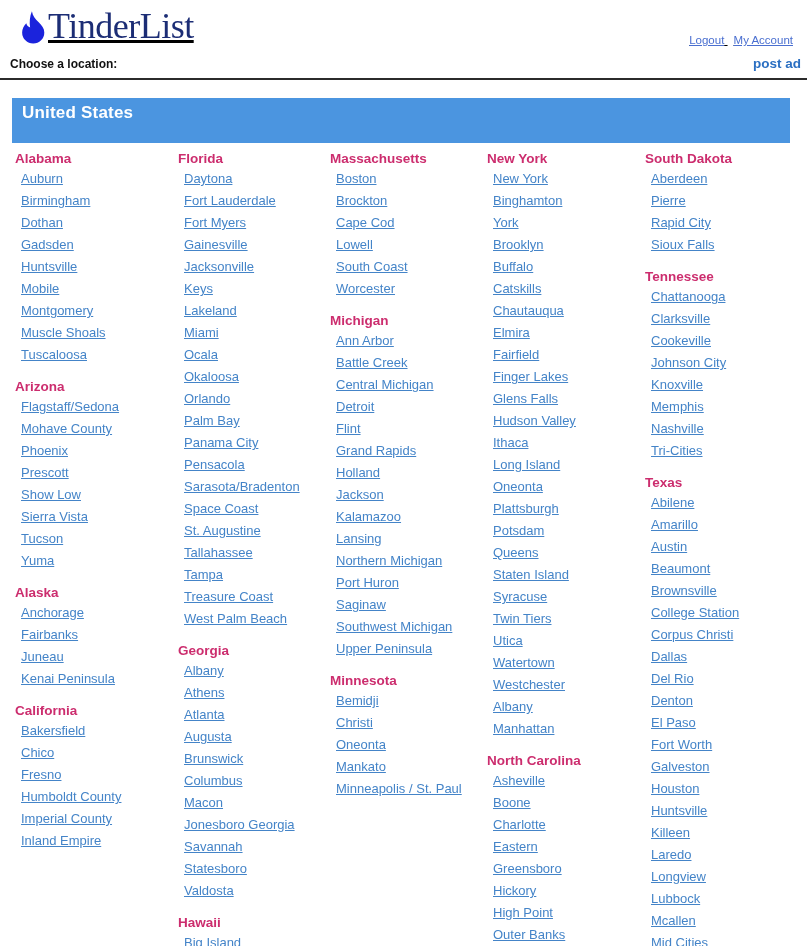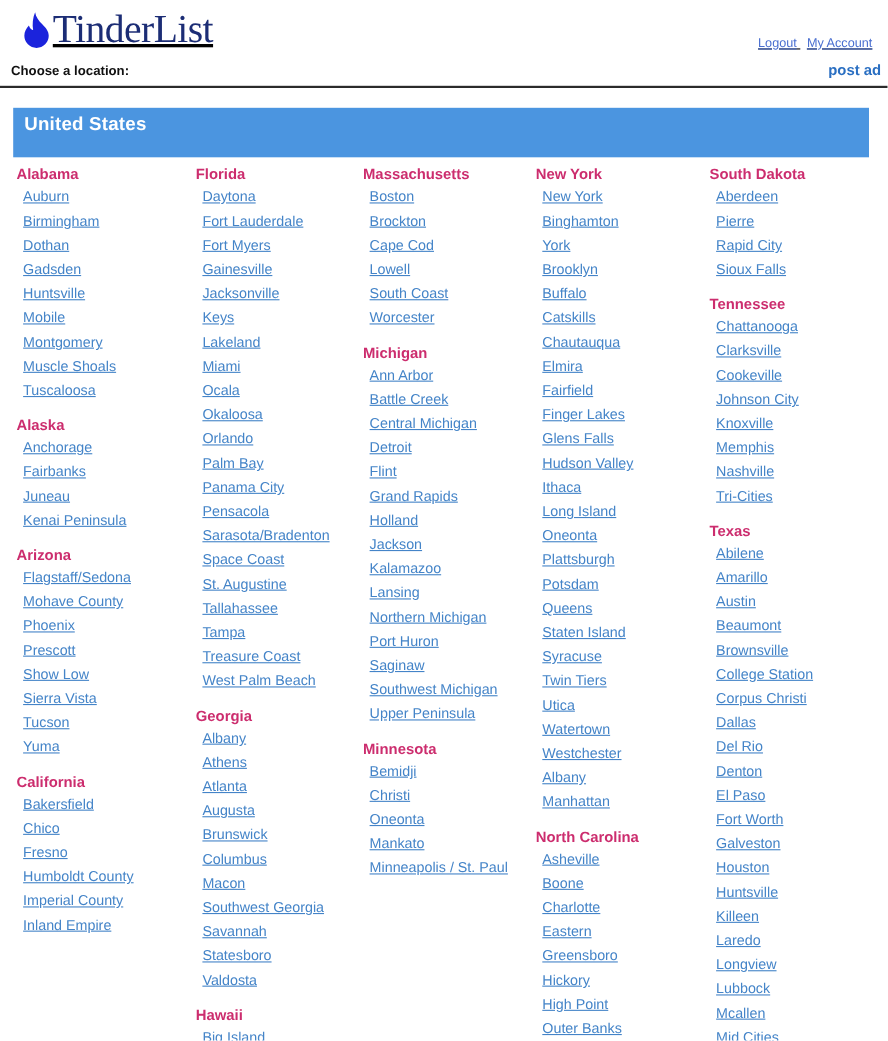--- a/index.html
+++ b/index.html
@@ -91,36 +91,36 @@
         <a class="city">Birmingham</a>
         <a class="city">Dothan</a>
         <a class="city">Gadsden</a>
         <a class="city">Huntsville</a>
         <a class="city">Mobile</a>
         <a class="city">Montgomery</a>
         <a class="city">Muscle Shoals</a>
         <a class="city">Tuscaloosa</a>
       </div>
       <div class="state-section">
-        <div class="state-header">Alaska</div>
-        <a class="city">Anchorage</a>
-        <a class="city">Fairbanks</a>
-        <a class="city">Juneau</a>
-        <a class="city">Kenai Peninsula</a>
-      </div>
-      <div class="state-section">
         <div class="state-header">Arizona</div>
         <a class="city">Flagstaff/Sedona</a>
         <a class="city">Mohave County</a>
         <a class="city">Phoenix</a>
         <a class="city">Prescott</a>
         <a class="city">Show Low</a>
         <a class="city">Sierra Vista</a>
         <a class="city">Tucson</a>
         <a class="city">Yuma</a>
+      </div>
+      <div class="state-section">
+        <div class="state-header">Alaska</div>
+        <a class="city">Anchorage</a>
+        <a class="city">Fairbanks</a>
+        <a class="city">Juneau</a>
+        <a class="city">Kenai Peninsula</a>
       </div>
       <div class="state-section">
         <div class="state-header">California</div>
         <a class="city">Bakersfield</a>
         <a class="city">Chico</a>
         <a class="city">Fresno</a>
         <a class="city">Humboldt County</a>
         <a class="city">Imperial County</a>
         <a class="city">Inland Empire</a>
       </div>
@@ -152,21 +152,21 @@
       </div>
       <div class="state-section">
         <div class="state-header">Georgia</div>
         <a class="city">Albany</a>
         <a class="city">Athens</a>
         <a class="city">Atlanta</a>
         <a class="city">Augusta</a>
         <a class="city">Brunswick</a>
         <a class="city">Columbus</a>
         <a class="city">Macon</a>
-        <a class="city">Southwest Georgia</a>
+        <a class="city">Jonesboro Georgia</a>
         <a class="city">Savannah</a>
         <a class="city">Statesboro</a>
         <a class="city">Valdosta</a>
       </div>
       <div class="state-section">
         <div class="state-header">Hawaii</div>
         <a class="city">Big Island</a>
       </div>
     </div>
     <div class="col">

